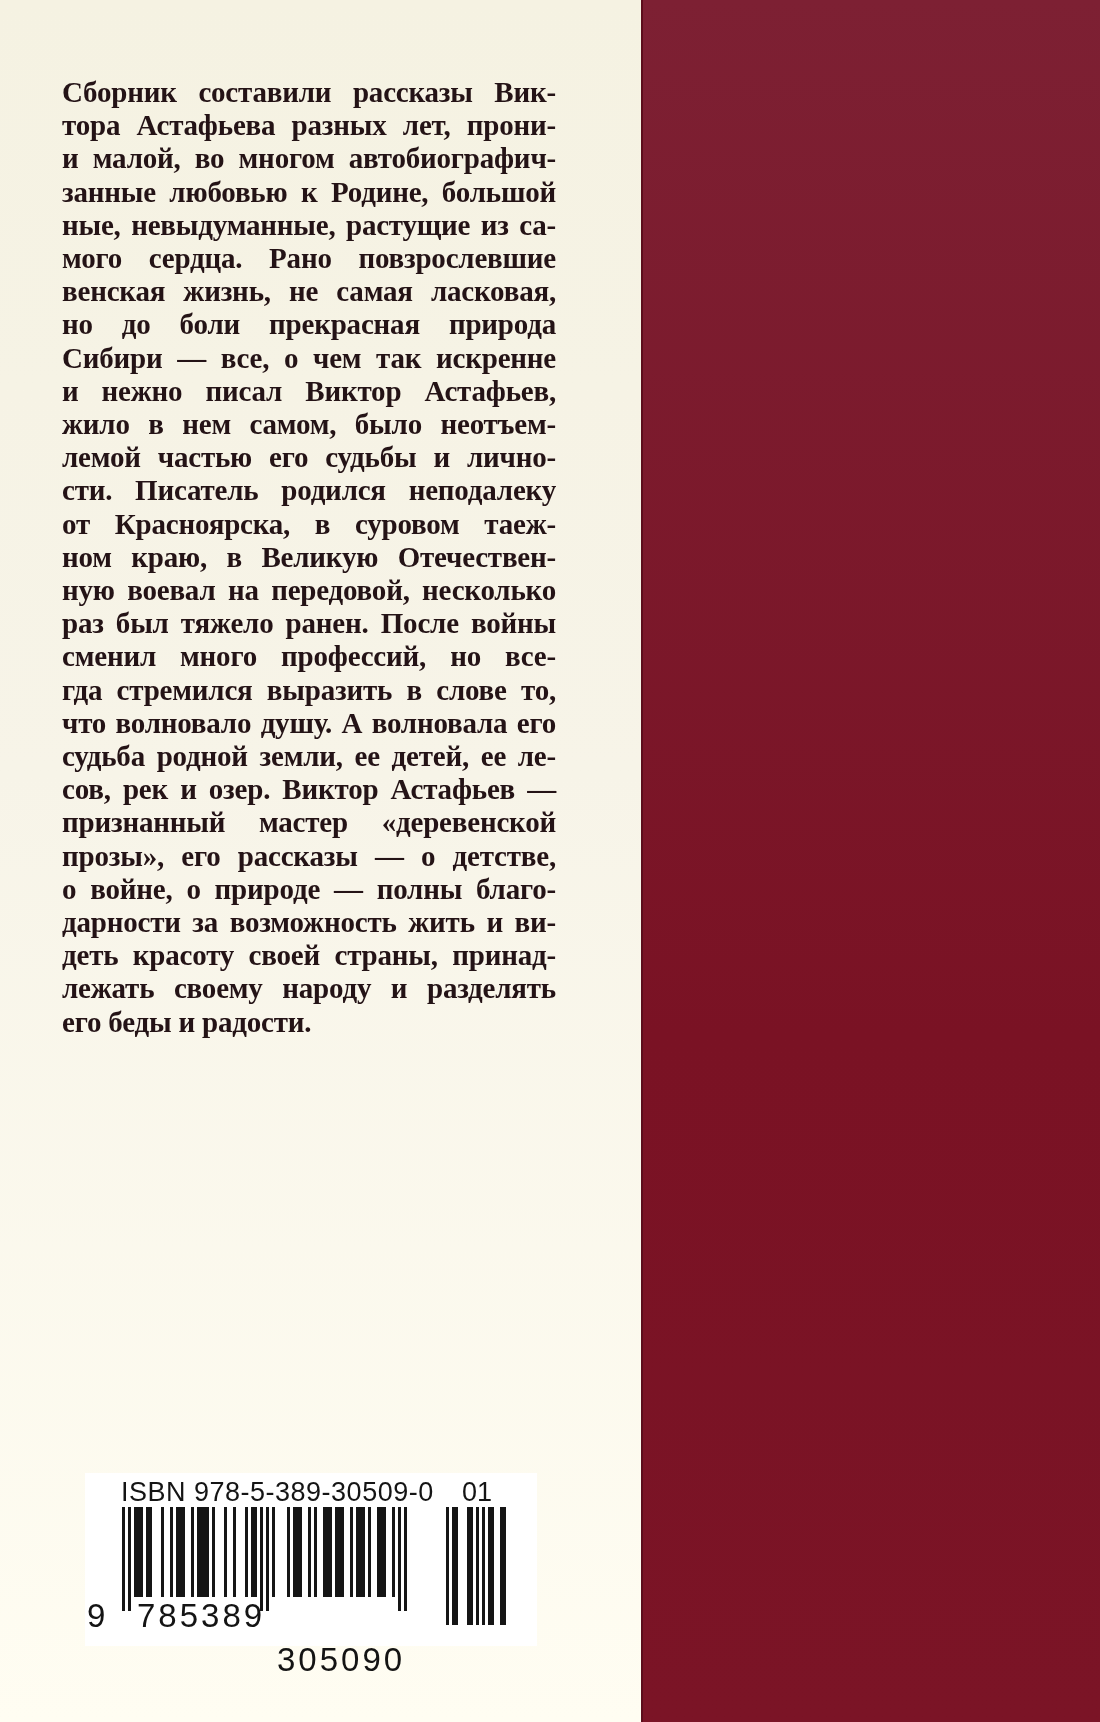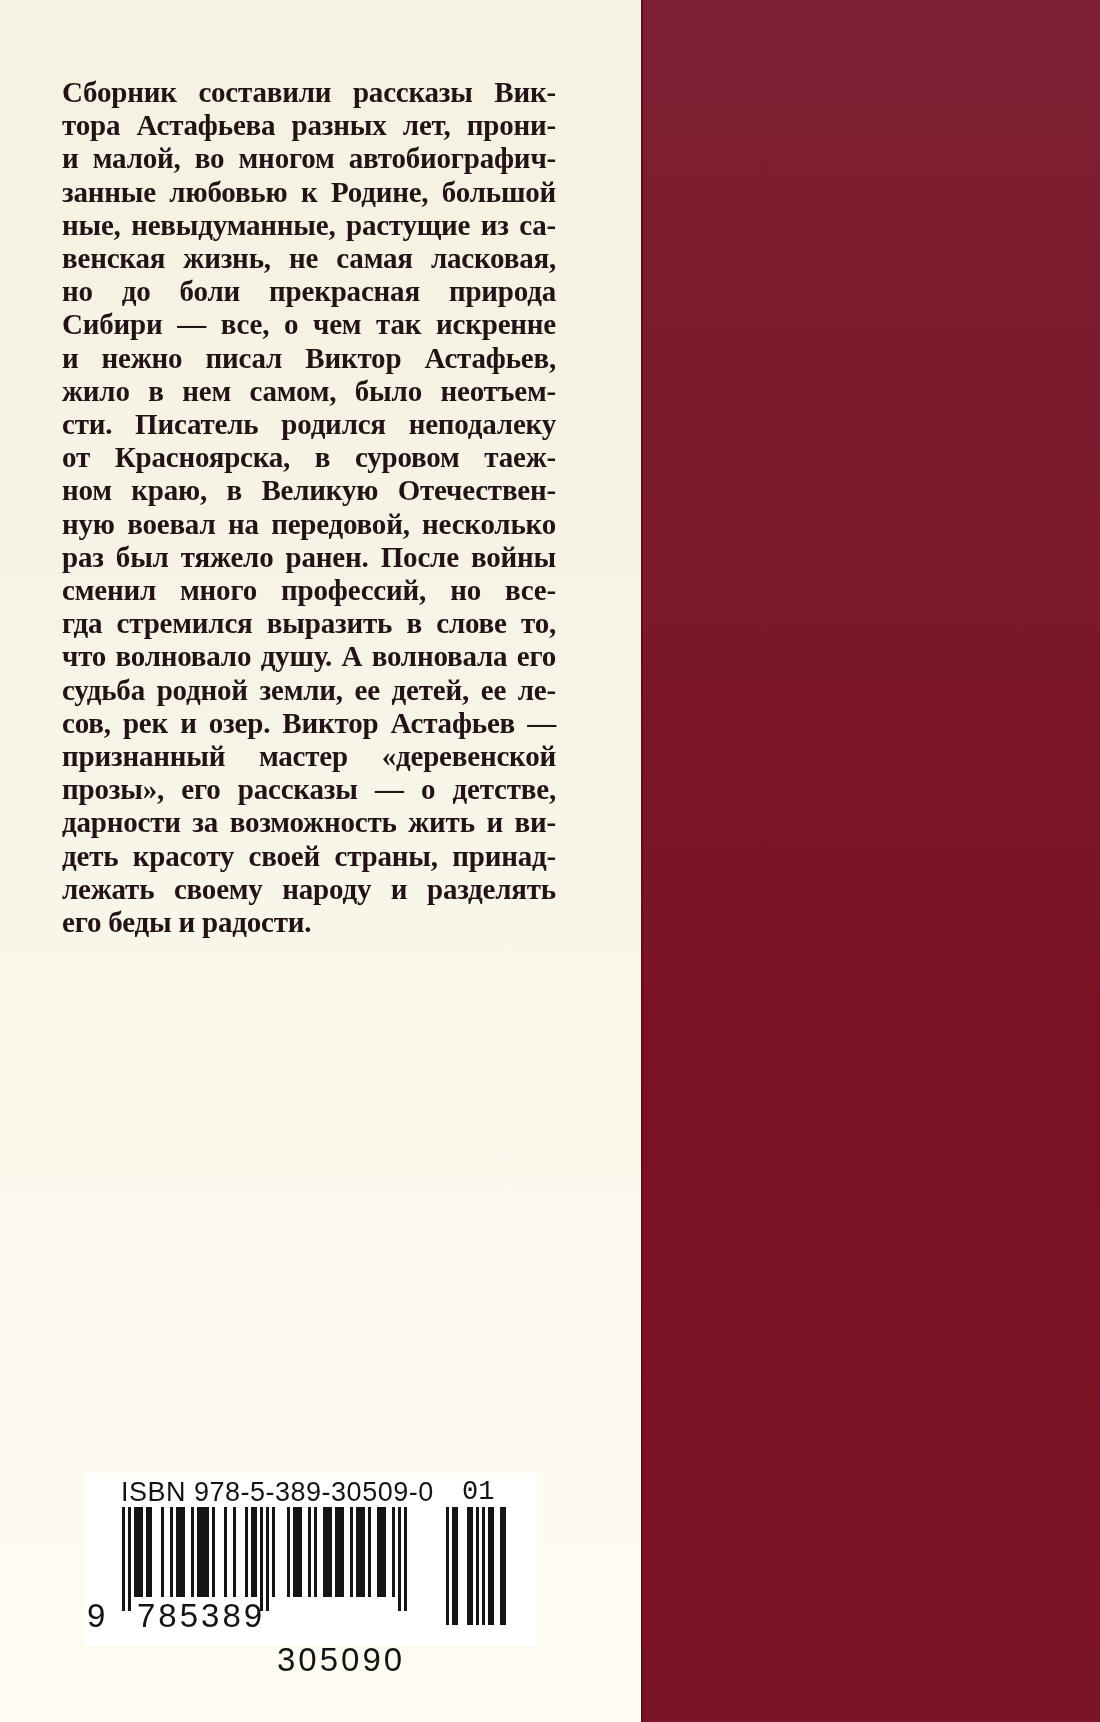--- a/index.html
+++ b/index.html
@@ -22,57 +22,60 @@
   }
   .blurb .line { text-align:justify; text-align-last:justify; }
   .blurb .line:last-child { text-align-last:left; }
   
   .barcode-box {
     position:absolute; left:85px; top:1473px; width:452px; height:173px;
     background:#ffffff; color:#141414;
     font-family:"Liberation Sans", sans-serif;
   }
   .isbn  { position:absolute; left:36px; top:4px; font-size:27px; letter-spacing:.5px; white-space:nowrap; }
-  .addon-label { position:absolute; left:377px; top:4px; font-size:27px;font-family:Liberation Mono, monospace; }
+  .addon-label { position:absolute; left:377px; top:4px; font-size:27px; }
   #main-barcode  { position:absolute; left:37px;  top:34px; fill:#151515; }
   #addon-barcode { position:absolute; left:358px; top:34px; fill:#151515; }
   .bc-digit { position:absolute; top:124px; font-size:33px; color:#141414; }
   .bc-digit.d1 { left:2px; }
   .bc-digit.d2 { left:52px;  letter-spacing:3px; }
   .bc-digit.d3 { left:192px; letter-spacing:3px;margin-top:44px; }
 </style>
 </head>
 <body>
 
 <div class="page">
 
   <div class="blurb">
 
   <div class="line">Сборник составили рассказы Вик-</div>
       <div class="line">тора Астафьева разных лет, прони-</div>
       <div class="line">и малой, во многом автобиографич-</div>
       <div class="line">занные любовью к Родине, большой</div>
       <div class="line">ные, невыдуманные, растущие из са-</div>
+      <div class="line">мого сердца. Рано повзрослевшие</div>
       <div class="line">венская жизнь, не самая ласковая,</div>
       <div class="line">но до боли прекрасная природа</div>
       <div class="line">Сибири — все, о чем так искренне</div>
       <div class="line">и нежно писал Виктор Астафьев,</div>
       <div class="line">жило в нем самом, было неотъем-</div>
+      <div class="line">лемой частью его судьбы и лично-</div>
       <div class="line">сти. Писатель родился неподалеку</div>
       <div class="line">от Красноярска, в суровом таеж-</div>
       <div class="line">ном краю, в Великую Отечествен-</div>
       <div class="line">ную воевал на передовой, несколько</div>
       <div class="line">раз был тяжело ранен. После войны</div>
       <div class="line">сменил много профессий, но все-</div>
       <div class="line">гда стремился выразить в слове то,</div>
       <div class="line">что волновало душу. А волновала его</div>
       <div class="line">судьба родной земли, ее детей, ее ле-</div>
       <div class="line">сов, рек и озер. Виктор Астафьев —</div>
       <div class="line">признанный мастер «деревенской</div>
       <div class="line">прозы», его рассказы — о детстве,</div>
+      <div class="line">о войне, о природе — полны благо-</div>
       <div class="line">дарности за возможность жить и ви-</div>
       <div class="line">деть красоту своей страны, принад-</div>
       <div class="line">лежать своему народу и разделять</div>
       <div class="line">его беды и радости.</div>
     </div>
 
   <div class="barcode-box">
     <div class="isbn">ISBN 978-5-389-30509-0</div>
     <div class="addon-label">01</div>
     <svg id="main-barcode" width="285" height="104">

